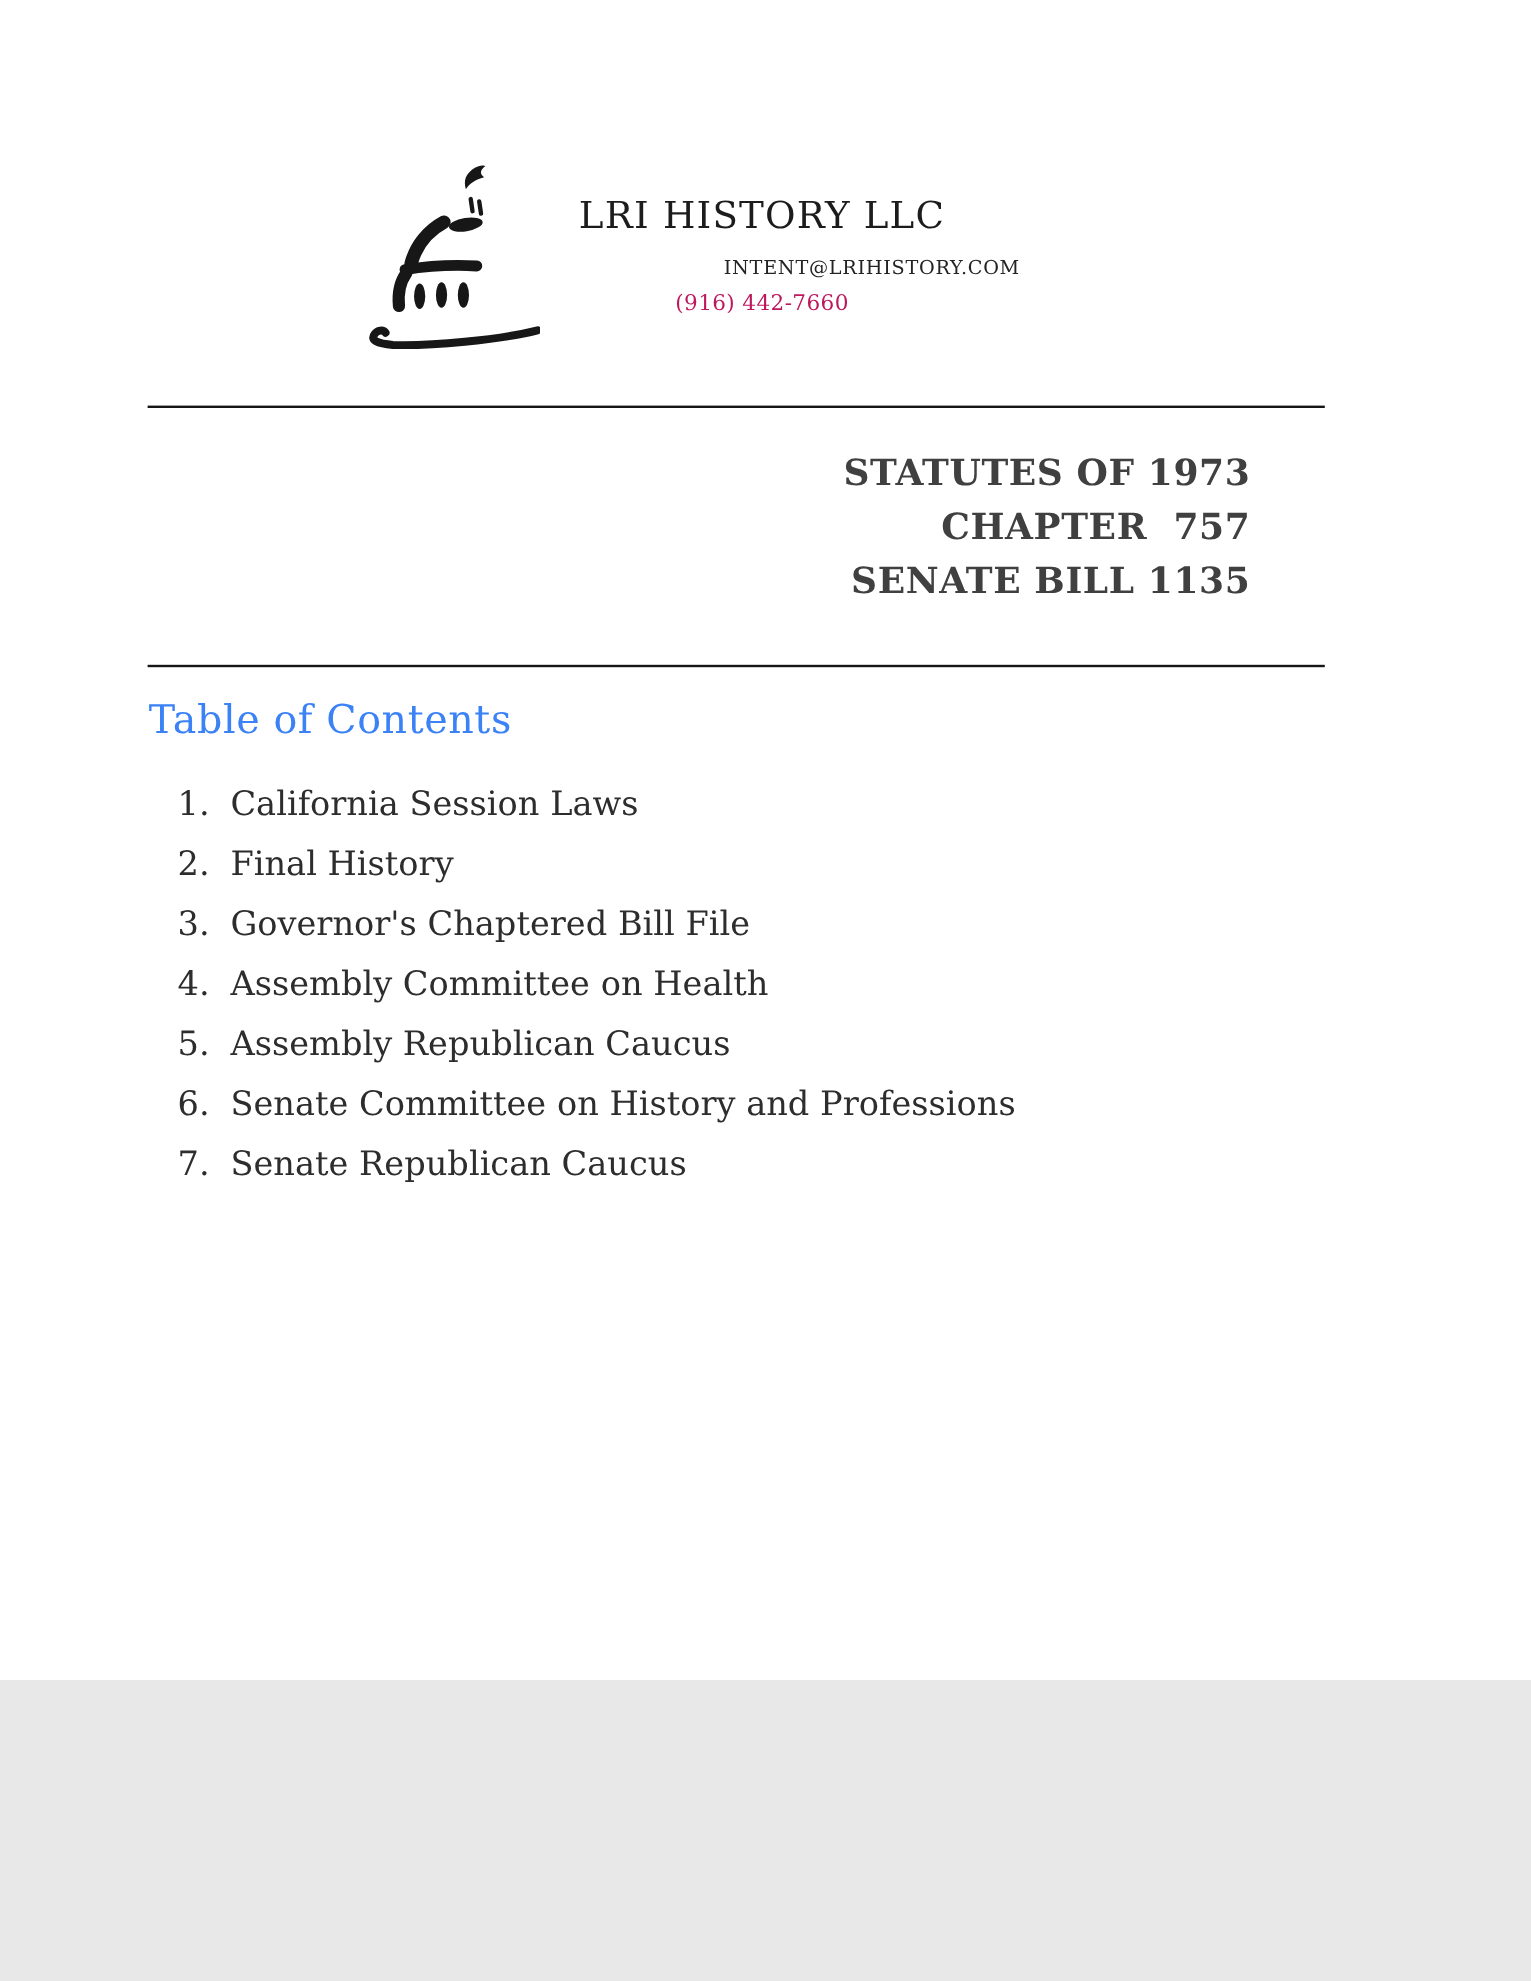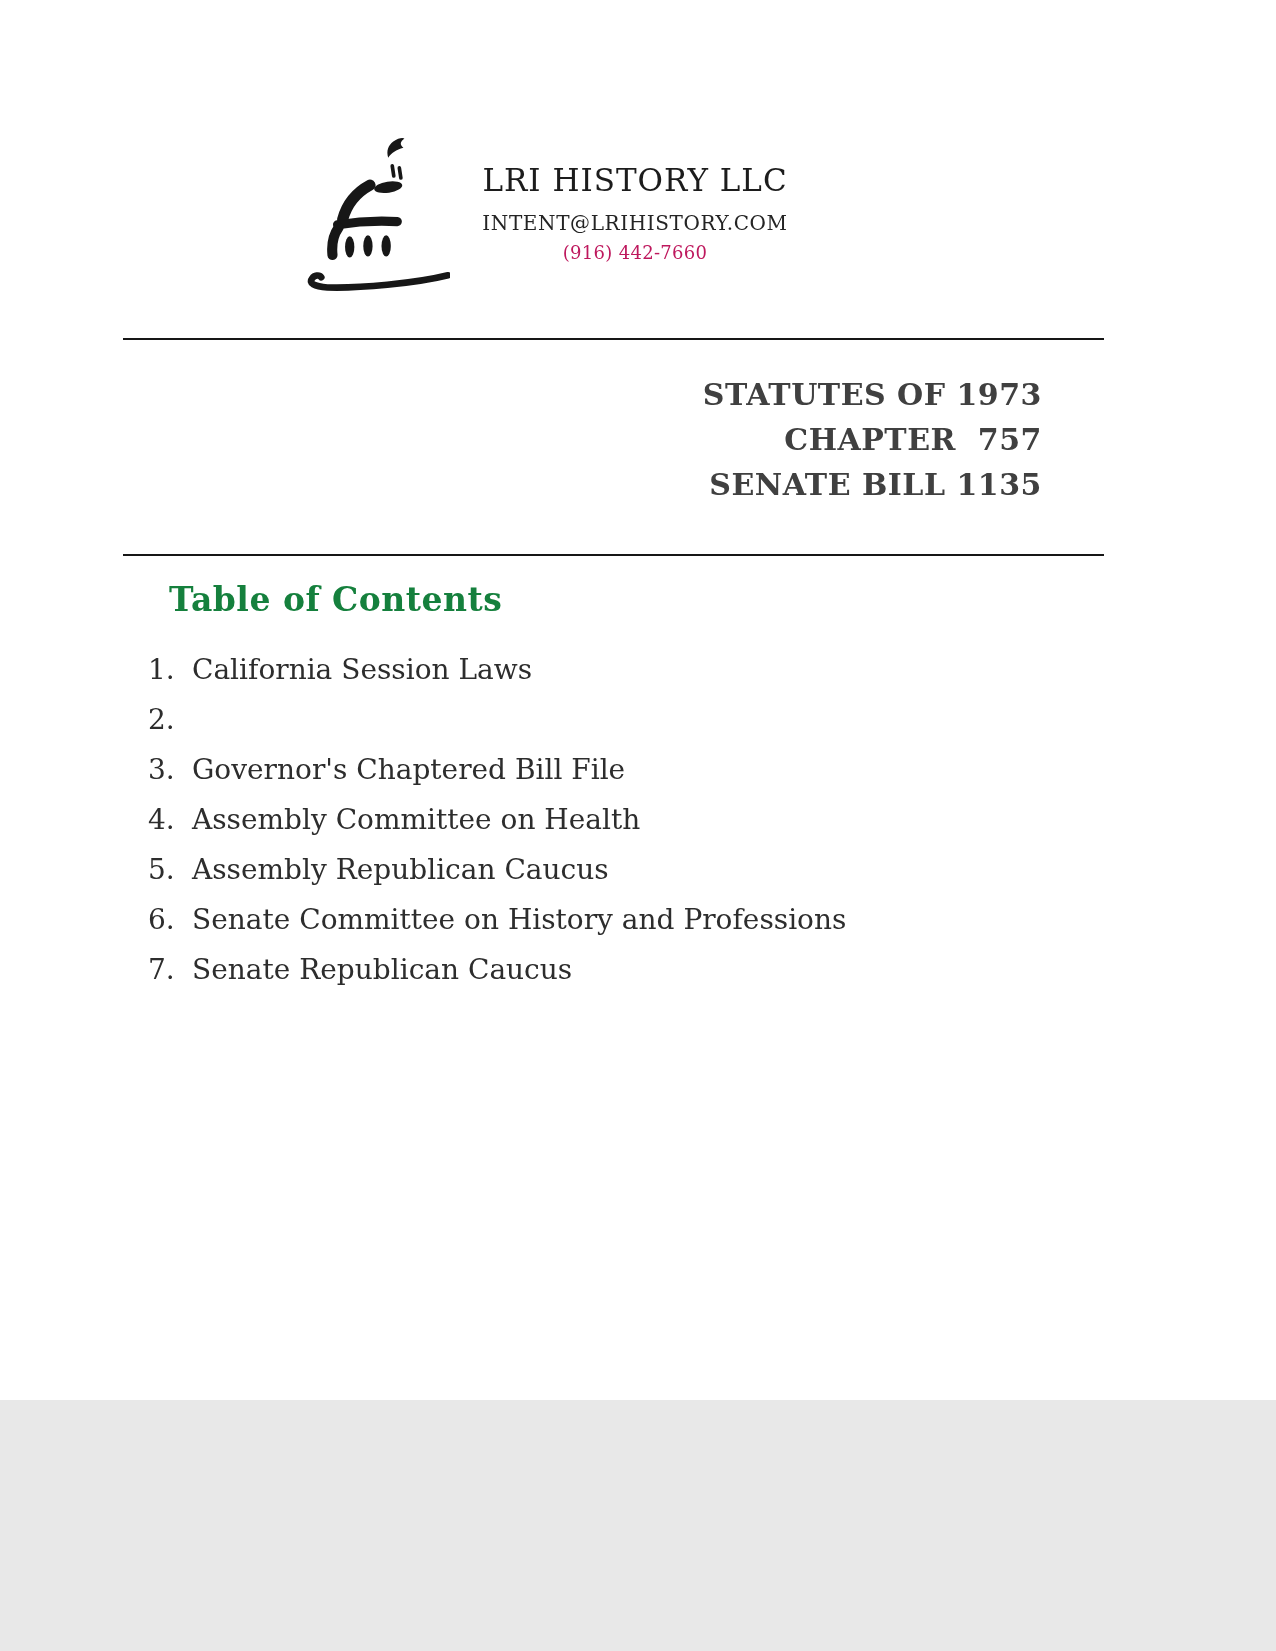--- a/index.html
+++ b/index.html
@@ -32,25 +32,26 @@
     color: #1f1f1f;
   }
   .company-name {
     font-size: 31px;
     line-height: 40px;
     letter-spacing: 1px;
     color: #1c1c1c;
     white-space: pre;
   }
   .company-contact {
-    font-size: 20px;
+    font-size: 16px;
     line-height: 30px;
     letter-spacing: 0.6px;
     color: #242424;
     white-space: pre;
+    text-align: right;
   }
   .company-contact.first { margin-top: 8px; }
   .company-phone {
     font-size: 18px;
     line-height: 30px;
     letter-spacing: 0.3px;
     color: #be185d;
     white-space: pre;
   }
 
@@ -78,25 +79,24 @@
     color: #404040;
   }
   .statutes div { white-space: pre; }
 
   
   .toc-heading {
     position: absolute;
     left: 124px;
     top: 580px;
     font-size: 33px;
-    font-weight: bold;
+    font-weight: normal;
     letter-spacing: 0.5px;
-    color: #15803d;
+    color: #3b82f6;
     white-space: pre;
-    margin-left: 45px;
   }
   .toc-list {
     position: absolute;
     left: 148px;
     top: 645px;
     margin: 0;
     padding: 0;
     list-style: none;
     font-size: 28px;
     color: #2d2d2d;
@@ -158,20 +158,21 @@
 
   <div class="toc-heading">Table of Contents</div>
 
   <ol class="toc-list">
     <li>
       <span class="toc-num">1.</span>
       <span>California Session Laws</span>
     </li>
     <li>
       <span class="toc-num">2.</span>
+      <span>Final History</span>
     </li>
     <li>
       <span class="toc-num">3.</span>
       <span>Governor's Chaptered Bill File</span>
     </li>
     <li>
       <span class="toc-num">4.</span>
       <span>Assembly Committee on Health</span>
     </li>
     <li>

